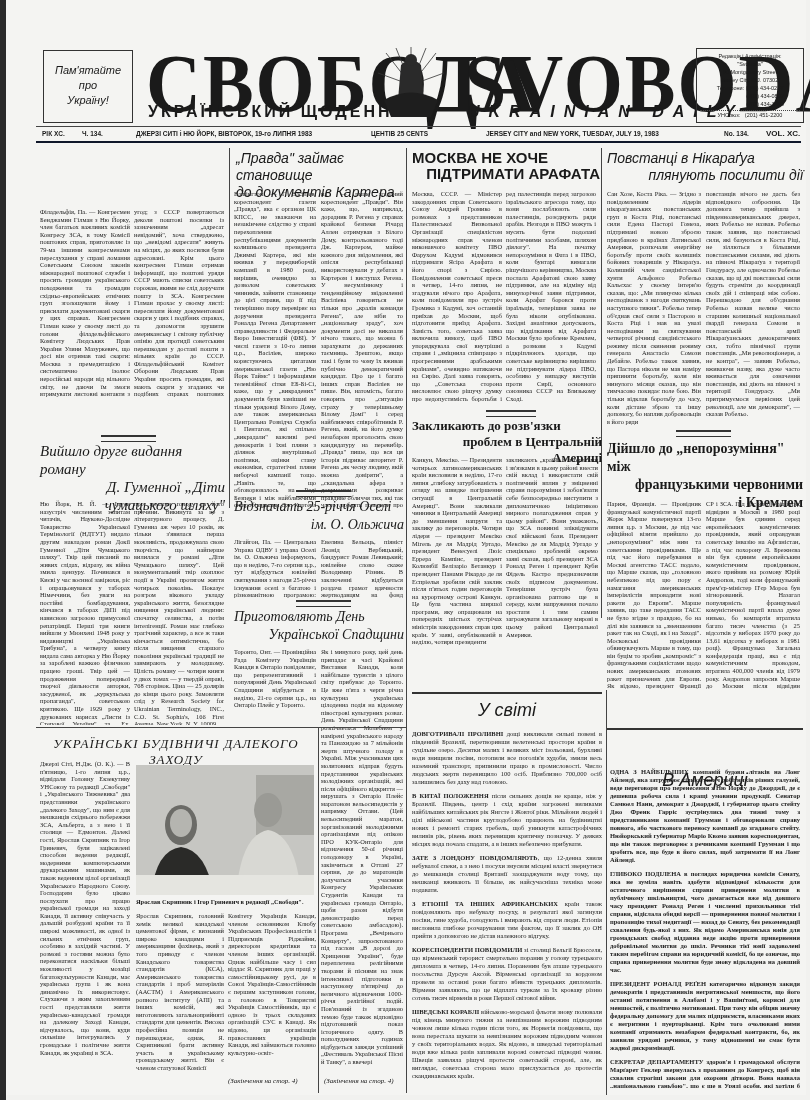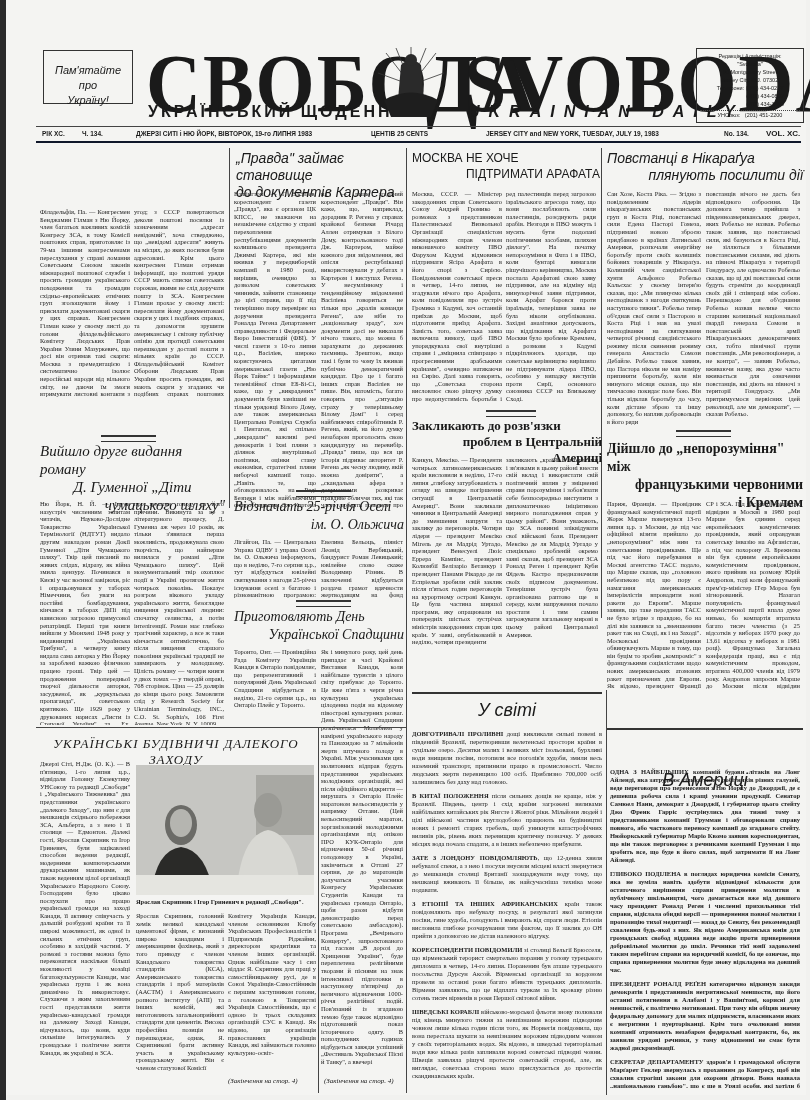--- a/index.html
+++ b/index.html
@@ -1,30 +1,30 @@
 <!DOCTYPE html>
 <html><head>
 <meta charset="utf-8">
 <style>
   html,body{margin:0;padding:0;}
   body{width:810px;height:1100px;background:#f1f1ef;position:relative;overflow:hidden;font-family:"Liberation Serif",serif;color:#1a1a1a;}
   .page{position:absolute;left:6px;top:0;width:800px;height:1095px;background:#f4f4f2;}
   .edge{position:absolute;left:0;top:0;width:6px;height:1100px;background:#2a2a2a;}
   .abs{position:absolute;}
-  .mast-box{left:37px;top:50px;width:90px;height:54px;border:1px solid #333;text-align:center;font-family:"Liberation Sans",sans-serif;font-style:italic;font-size:11px;line-height:15px;padding-top:12px;box-sizing:border-box;}
+  .mast-box{left:37px;top:50px;width:90px;height:73px;border:1px solid #333;text-align:center;font-family:"Liberation Sans",sans-serif;font-style:italic;font-size:11px;line-height:15px;padding-top:12px;box-sizing:border-box;}
   .mast-title{font-family:"Liberation Serif",serif;font-weight:bold;font-size:76px;letter-spacing:2px;line-height:66px;transform:scaleY(1.08);}
   .mast-sub{font-family:"Liberation Sans",sans-serif;font-weight:bold;font-size:16px;letter-spacing:3px;}
   .emblem{left:370px;top:45px;width:70px;height:75px;}
   .info-box{left:690px;top:48px;width:108px;height:75px;border:1px solid #333;font-family:"Liberation Sans",sans-serif;font-size:5.5px;line-height:8px;text-align:center;box-sizing:border-box;padding:3px;}
   .dateline{left:30px;top:126px;width:765px;height:14px;border-top:1px solid #444;border-bottom:2px solid #0f172a;font-family:"Liberation Sans",sans-serif;font-size:6.5px;font-weight:bold;line-height:13px;}
   .dateline span{position:absolute;top:0;}
   .head-it{font-family:"Liberation Sans",sans-serif;font-style:italic;font-size:14px;line-height:17px;}
   .head-serif-it{font-family:"Liberation Serif",serif;font-style:italic;font-size:18px;line-height:20px;}
   .head-bold{font-family:"Liberation Serif",serif;font-weight:bold;font-size:15px;line-height:19px;}
-  .head-sans-b{font-family:"Liberation Sans",sans-serif;font-weight:normal;font-size:12px;line-height:16px;}
+  .head-sans-b{font-family:"Liberation Sans",sans-serif;font-weight:bold;font-size:15px;line-height:16px;}
   .body{font-size:6.4px;line-height:7.6px;text-align:justify;color:#222;overflow:hidden;}
   .vrule{position:absolute;width:1px;background:#444;}
   .hrule{position:absolute;height:1px;background:#444;}
   .dbl{position:absolute;height:4px;border-top:2px solid #333;border-bottom:1px solid #333;}
   .photo{left:130px;top:765px;width:178px;height:130px;background:linear-gradient(180deg,#cfcfcb 0%,#bdbdb8 40%,#8d8d88 100%);overflow:hidden;}
   .caption{font-size:6.4px;font-weight:bold;}
   .cont{font-style:italic;font-size:7px;}
 </style>
 </head>
 <body>
@@ -128,21 +128,21 @@
   <div class="abs head-bold" style="left:601px;top:440px;width:196px;font-size:14px;line-height:18px;">
     <div>Дійшло до „непорозуміння" між</div>
     <div style="text-align:right;">французькими червоними</div>
     <div style="text-align:right;">і Кремлем</div>
   </div>
   <div class="abs body" style="left:601px;top:500px;width:94px;height:190px;">Париж, Франція. — Провідник французької комуністичної партії Жорж Марше повернувся 13-го липня ц.р. з Москви, де під час офіційної візити прийшло до „непорозуміння" між ним та советськими провідниками. Ще під час його перебування в Москві агентство ТАСС подало, що Марше сказав, що „головною небезпекою під цю пору є намагання американських імперіялістів впровадити нові ракети до Европи". Марше заявив, що таке передання ТАСС не було згідне з правдою, бо на ділі він заявився за „зменшенням ракет так на Сході, як і на Заході". Московські провідники обвинувачують Марше в тому, що він буцім то зробив „компроміс" з французькими соціялістами щодо нових американських атомових ракет призначених для Европи. Як відомо, президент Франції Франсуа Міттеран погоджується на американські ракети, якщо женевська розброєнева конференція не доведе до редукції озброєння між СС-</div>
   <div class="abs body" style="left:700px;top:500px;width:94px;height:190px;">СР і ЗСА. Під час його офіційних відвідин в Москві в 1980 році Марше був єдиним серед европейських комуністичних провідників, який оправдував советську інвазію на Афганістан, а під час похорону Л. Брежнєва він був єдиним европейським комуністичним провідником, якого прийняв на розмову Юрій Андропов, тоді коли французький прем'єр-міністер П'єр Мороа був зігнорований. Назагал популярність французької комуністичної партії впала дуже низько, бо компартія втратила багато тисяч членства (з 25 відсотків у виборах 1970 року до 13,61 відсотка у виборах в 1981 році). Французька Загальна конфедерація праці, яка є під комуністичним проводом, втратила 400,000 членів від 1979 року. Андропов запросив Марше до Москви після відвідин німецького канцлера Гельмута Коля з вірою, що Марше зможе змобілізувати французьку публічну опінію проти американсько-німецької співпраці.</div>
 
   <div class="abs head-serif-it" style="left:34px;top:442px;width:185px;text-align:right;font-size:15px;line-height:18px;">
     <div style="text-align:left;">Вийшло друге видання роману</div>
-    <div style="text-align:center;">Д. Гуменної „Діти</div>
+    <div style="text-align:right;">Д. Гуменної „Діти</div>
     <div>чумацького шляху"</div>
   </div>
   <div class="abs body" style="left:34px;top:500px;width:90px;height:225px;">Ню Йорк, Н. Й. — Ідучи назустріч численним запитам читачів, Науково-Дослідне Товариство Української Термінології (НДТУТ) видало другим накладом роман Докії Гуменної „Діти Чумацького шляху". Твір цей писаний по живих слідах, відразу, як війна змила цензуру. Починався в Києві у час воєнної завірюхи, ріс і опрацьовувався у таборах Німеччини, без уваги на постійні бомбардування, кінчався в таборах ДіПі під нависною загрозою примусової репатріяції. Перші три книги вийшли у Мюнхені 1948 року у видавництві „Українська Трибуна", а четверту книгу видала сама авторка у Ню Йорку за зароблені важкою фізичною працею гроші. Твір цей — продовження попередньої творчої діяльности авторки, засудженої, як „куркульська пропаганда", советською критикою. Ще 1929 року у друкованих нарисах „Листи із Степової України" та „Ех, Кубань, ти Кубань, хлібородная..." авторка посміла сказати</div>
   <div class="abs body" style="left:128px;top:500px;width:90px;height:225px;">про початки голоду та його причини. Викинута за це з літературного процесу, Д. Гуменна аж через 10 років, як тільки з'явилася перша можливість, продовжувала свою творчість, що найперше вилилася у романі „Діти Чумацького шляху". Цей монументальний твір охоплює події в Україні протягом життя чотирьох поколінь. Показує розгром вікового укладу українського життя, безоглядне нищення української людини: спочатку селянства, а потім інтелігенції. Роман має глибоко трагічний характер, а все ж таки кінчається оптимістично, бо після нищення старшого покоління українські традиції не завмирають у молодшому. Цілість роману — чотири книги у двох томах — у твердій оправі, 768 сторінок. Ціна — 25 долярів до кінця цього року. Замовляти слід у Research Society for Ukrainian Terminology, INC., C.O. St. Sophia's, 166 First Avenue, New York, N. Y. 10009.</div>
 
   <div class="abs head-serif-it" style="left:228px;top:498px;width:170px;font-size:14px;line-height:18px;">
     <div>Відзначать 25-річчя Оселі</div>
     <div style="text-align:right;">ім. О. Ольжича</div>
   </div>
   <div class="abs body" style="left:228px;top:538px;width:82px;height:60px;">Лігайгон, Па. — Центральна Управа ОДВУ і управа Оселі ім. О. Ольжича інформують, що в неділю, 7-го серпня ц.р., тут відбудуться ювілейні святкування з нагоди 25-річча існування оселі з багатою і різноманітною програмою: год. 11:30 рано — Служба Божа, о год. 2-ій по полудні ювілейний обід з мистецькою програмою, у якій виступлять драматична авторка</div>

